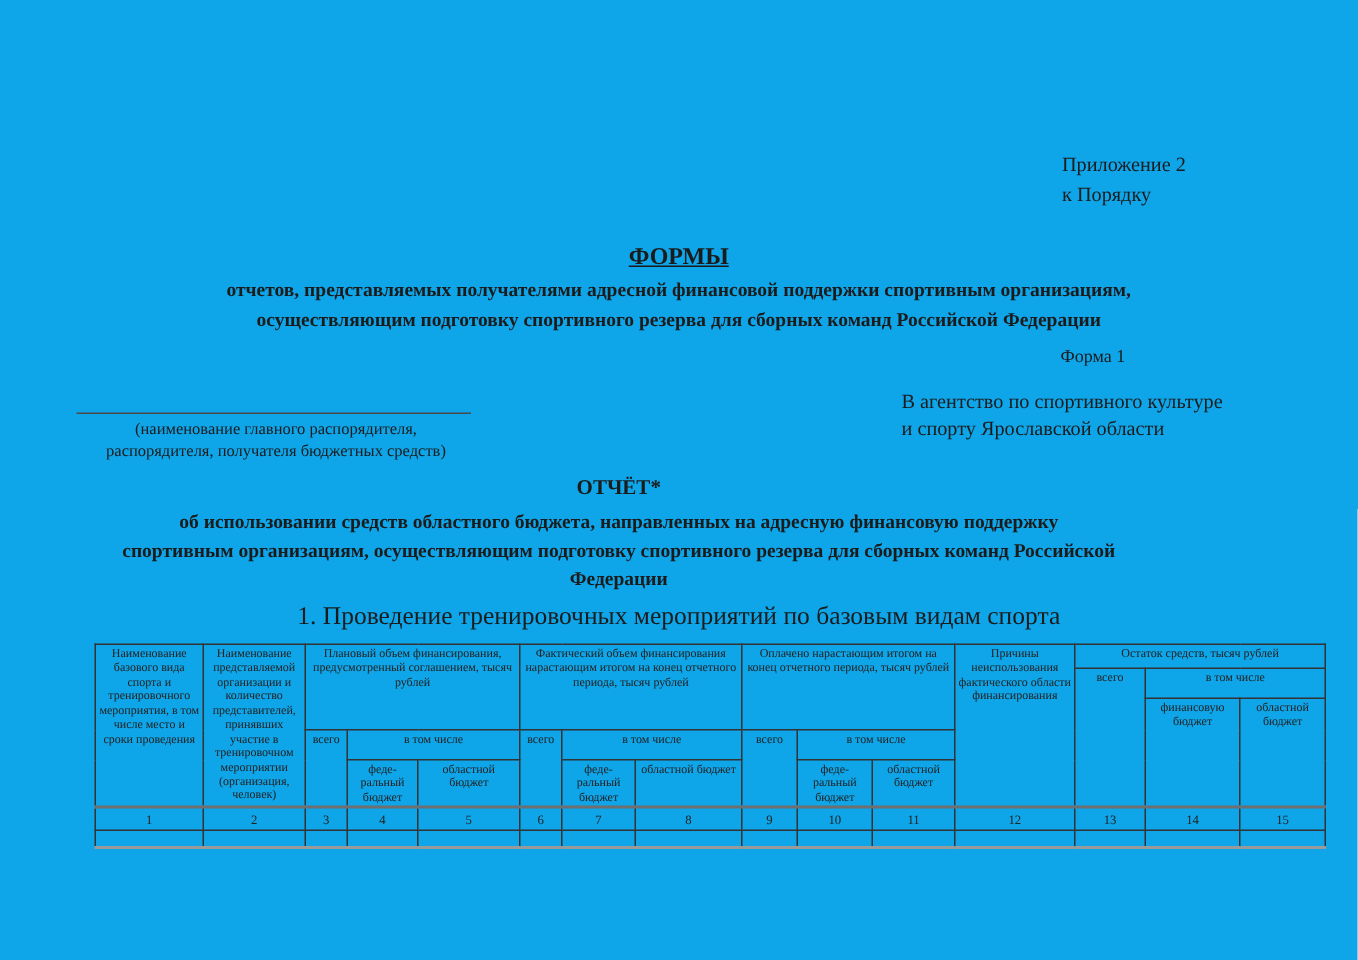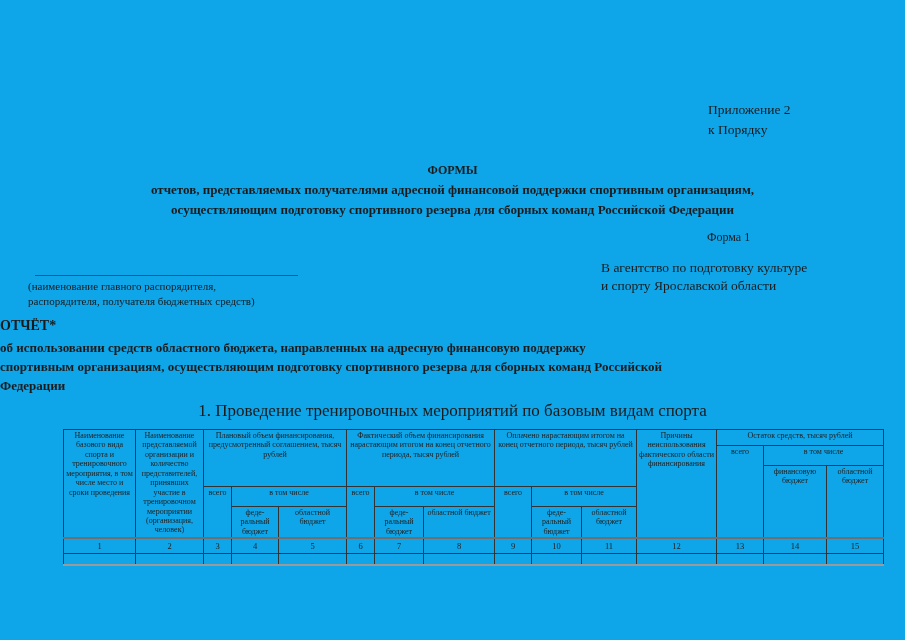--- a/index.html
+++ b/index.html
@@ -9,31 +9,31 @@
     width:905px; height:640px;
     background:#0ea5e9;
     font-family:"Liberation Serif","DejaVu Serif",serif;
     color:#1b1b1b;
     overflow:hidden;
   }
   .abs { position:absolute; }
 
   .appendix { left:708px; top:100px; font-size:13.5px; line-height:20px; }
   .forms-header { left:0; width:905px; top:163px; text-align:center; font-weight:bold; }
-  .forms-header .t1 { font-size:12px; margin-bottom:2px; }
+  .forms-header .t1 { font-size:16px; margin-bottom:2px;text-decoration:underline; }
   .forms-header .t2 { font-size:13px; line-height:20px; }
   .form-number { left:707px; top:230px; font-size:12px; }
 
   .agency { left:601px; top:259px; font-size:13.5px; line-height:17.5px; }
 
-  .recipient { left:28px; top:262px; width:280px; font-size:11px; }
+  .recipient { left:44px; top:262px; width:280px; font-size:11px; text-align:center; }
   .recipient .sign-line { margin:0 10px 3px 7px; height:14px; border-bottom:1.5px solid #4a4a4a; }
   .recipient .cap { line-height:15px; }
 
-  .report-header { left:0; width:825px; top:318px; text-align:left; font-weight:bold; }
+  .report-header { left:0; width:825px; top:318px; text-align:center; font-weight:bold; }
   .report-header .t1 { font-size:14px; margin-bottom:4px; }
   .report-header .t2 { font-size:13px; line-height:19px; }
 
   .section-title { left:0; width:905px; top:401px; text-align:center; font-size:17px; }
 
   table.report {
     position:absolute; left:47px; top:429px;
     width:820px; border-collapse:collapse; table-layout:fixed;
     font-size:8px; line-height:1.18; color:#222;margin-left:16px;
   }
@@ -58,21 +58,21 @@
 
   <div class="abs forms-header">
     <div class="t1">ФОРМЫ</div>
     <div class="t2">отчетов, представляемых получателями адресной финансовой поддержки спортивным организациям,</div>
     <div class="t2">осуществляющим подготовку спортивного резерва для сборных команд Российской Федерации</div>
   </div>
 
   <div class="abs form-number">Форма 1</div>
 
   <div class="abs agency">
-    <div>В агентство по подготовку культуре</div>
+    <div>В агентство по спортивного культуре</div>
     <div>и спорту Ярославской области</div>
   </div>
 
   <div class="abs recipient">
     <div class="sign-line"></div>
     <div class="cap">(наименование главного распорядителя,</div>
     <div class="cap">распорядителя, получателя бюджетных средств)</div>
   </div>
 
   <div class="abs report-header">

